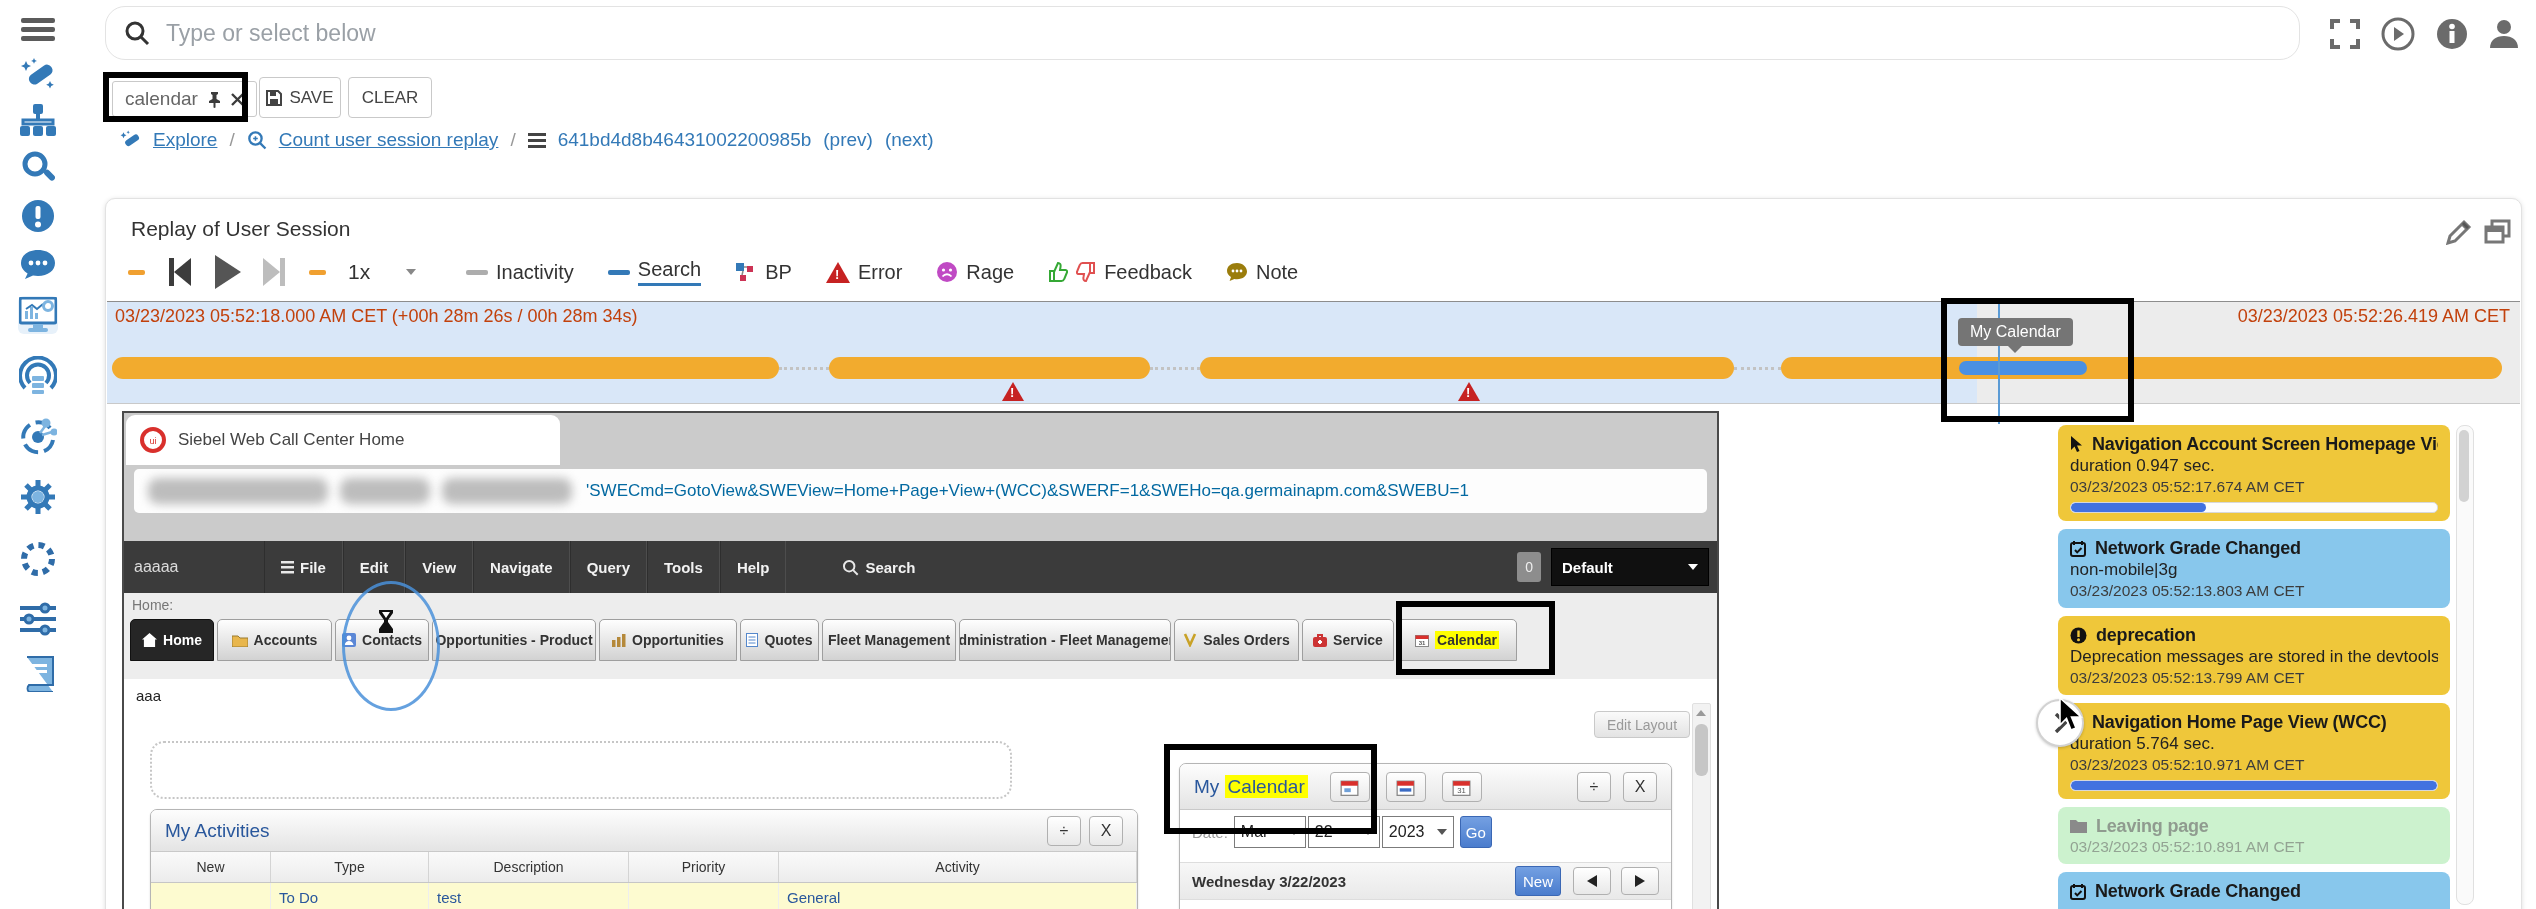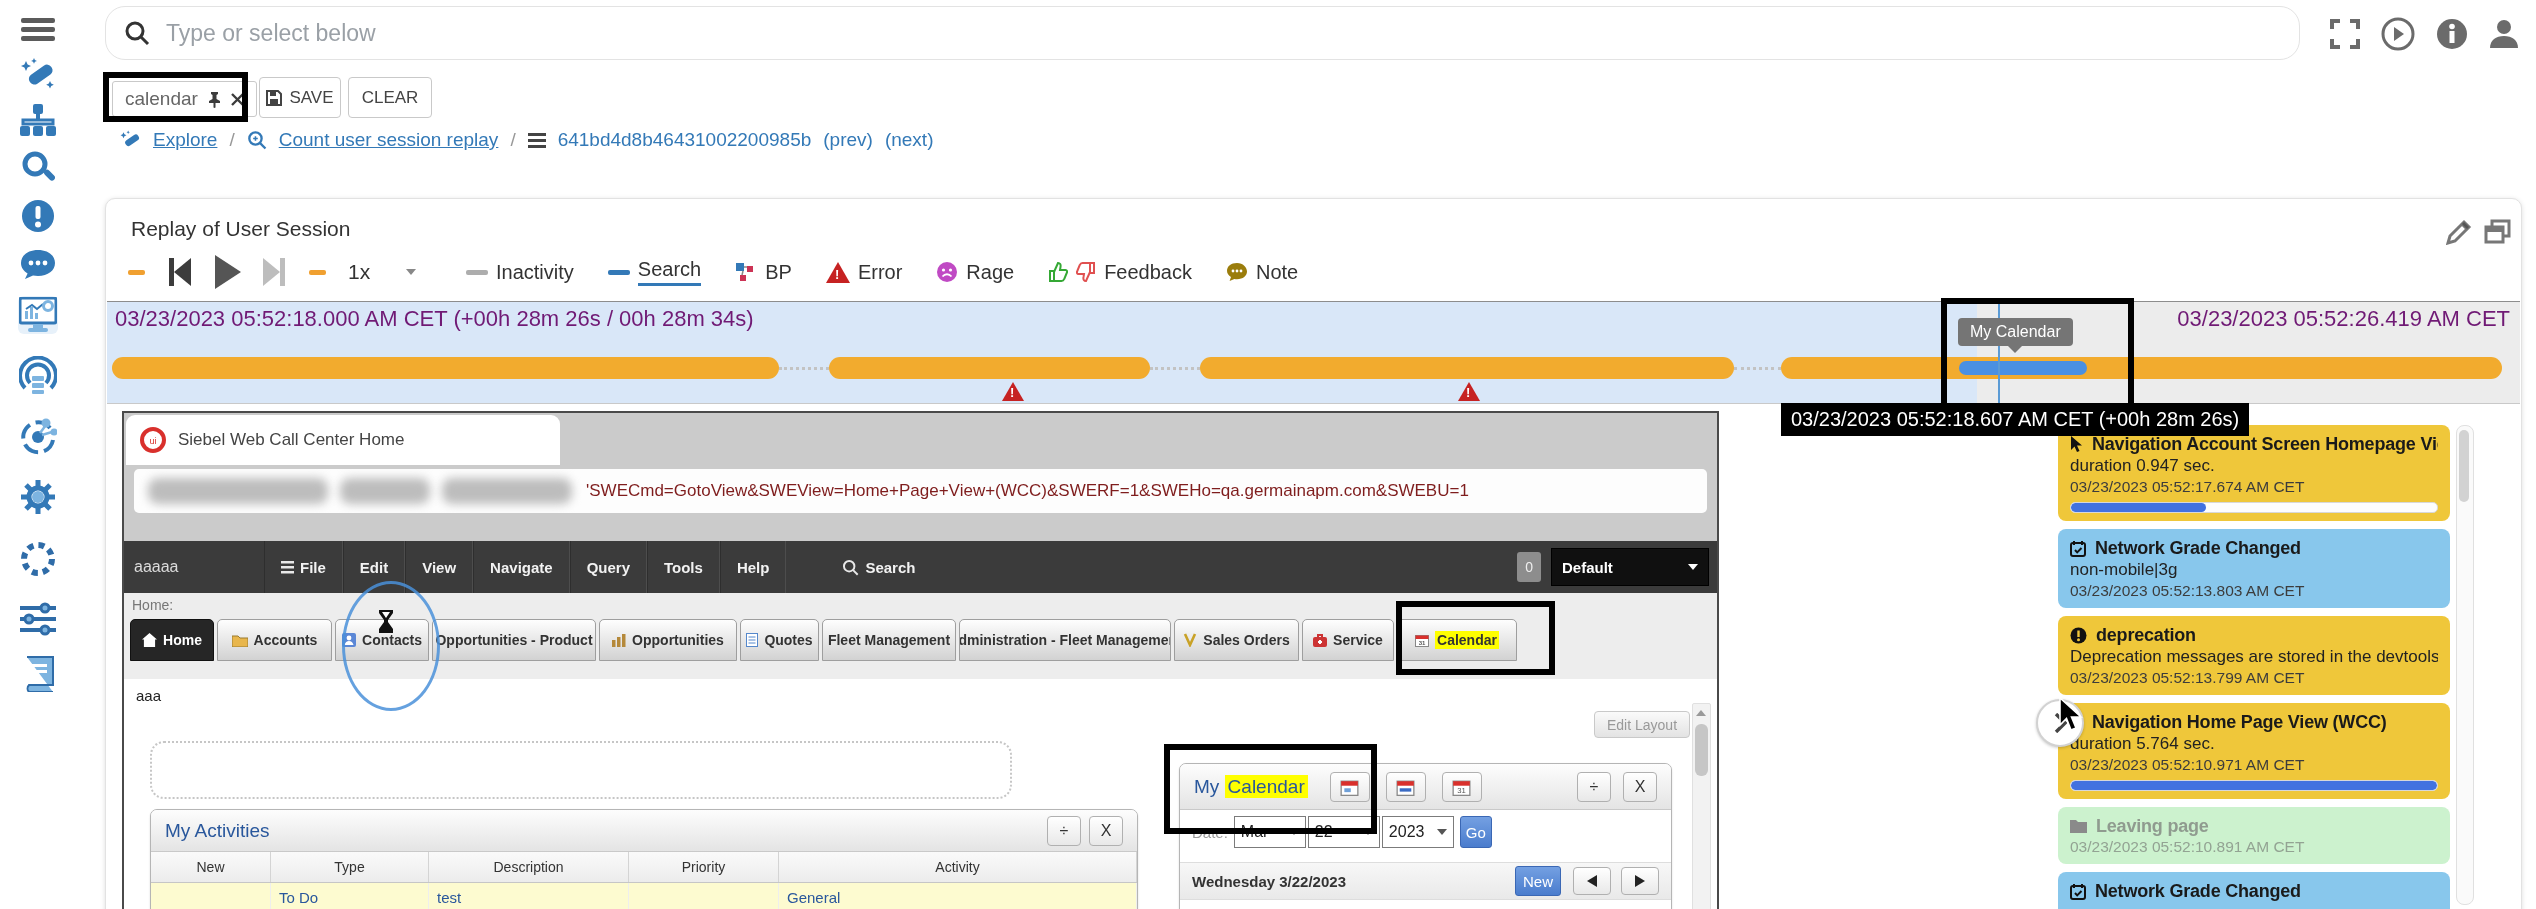--- a/index.html
+++ b/index.html
@@ -35,32 +35,32 @@
   .legend-item{display:flex;align-items:center;gap:8px;font-size:20px;color:#333;}
   
   .band{position:absolute;left:1px;top:102px;width:2413px;height:101px;border-top:1px solid #8d8d8d;border-bottom:1px solid #c9c9c9;}
   .band-blue{position:absolute;left:0;top:0;height:100%;background:#d9e7f8;}
   .band-gray{position:absolute;top:0;height:100%;right:0;background:#ececec;}
   .obar{position:absolute;top:55px;height:22px;border-radius:11px;background:#f2ab2e;}
   .dotgap{position:absolute;top:65px;border-top:3px dotted #c3c3c3;}
   .warn{position:absolute;top:80px;width:0;height:0;border-left:11px solid transparent;border-right:11px solid transparent;
         border-bottom:19px solid #c62222;}
   .warn:after{content:"!";position:absolute;left:-3px;top:3px;color:#fff;font-size:13px;font-weight:bold;}
-  .tl-label{position:absolute;top:4px;font-size:22px;color:#701a75;}
+  .tl-label{position:absolute;top:4px;font-size:18px;color:#c2410c;}
   .gtooltip{position:absolute;background:#757575;color:#fff;font-size:16px;border-radius:4px;padding:5px 12px;z-index:30;}
   .gtooltip:after{content:"";position:absolute;left:50%;margin-left:-7px;bottom:-7px;border-left:7px solid transparent;
         border-right:7px solid transparent;border-top:7px solid #757575;}
   .blktip{position:absolute;background:#000;color:#fff;font-size:20px;display:flex;align-items:center;
         padding:0 10px;height:33px;z-index:45;white-space:nowrap;}
   
   .siebel{position:absolute;left:16px;top:212px;width:1597px;height:520px;background:#cbcbcb;border:2px solid #4a4a4a;box-sizing:border-box;}
   .btab{position:absolute;left:2px;top:2px;width:434px;height:50px;background:#fff;border-radius:9px 9px 0 0;
         display:flex;align-items:center;gap:12px;padding:0 14px;box-sizing:border-box;font-size:17px;color:#444;}
   .urlbar{position:absolute;left:10px;top:56px;width:1573px;height:44px;background:#fdfdfd;border-radius:5px;
-        display:flex;align-items:center;font-size:17px;color:#7f1d1d;overflow:hidden;}
+        display:flex;align-items:center;font-size:17px;color:#0369a1;overflow:hidden;}
   .blur1{height:26px;border-radius:10px;background:#bdbdbd;filter:blur(5px);}
   .menubar{position:absolute;left:0;top:128px;width:100%;height:52px;background:#3b3b3b;display:flex;align-items:center;box-sizing:border-box;}
   .mi{height:52px;display:flex;align-items:center;padding:0 16px;color:#f2f2f2;font-size:15px;font-weight:bold;
         border-left:1px solid #2e2e2e;border-right:1px solid #4d4d4d;gap:6px;}
   .substrip{position:absolute;left:0;top:180px;width:100%;height:86px;background:#ededed;}
   .stab{height:42px;display:flex;align-items:center;justify-content:center;gap:6px;font-size:14px;font-weight:bold;color:#333;
         background:linear-gradient(#fefefe,#d2d2d2);border:1px solid #9e9e9e;border-radius:5px 5px 0 0;box-sizing:border-box;
         margin-right:3px;white-space:nowrap;overflow:hidden;}
   .stab.active{background:#262626;color:#fff;border-color:#111;}
   .scontent{position:absolute;left:0;top:266px;width:100%;height:252px;background:#fff;}
@@ -443,21 +443,20 @@
       <div class="obar" style="left:1674px;width:721px;"></div>
 
       <div class="warn" style="left:895px;"></div>
       <div class="warn" style="left:1351px;"></div>
 
       <div style="position:absolute;left:1852px;top:59px;width:128px;height:14px;border-radius:7px;background:#4a90e2;z-index:5;"></div>
       <div style="position:absolute;left:1891px;top:0;width:2px;height:122px;background:#5b9bd5;z-index:6;"></div>
       <div class="gtooltip" style="left:1851px;top:16px;">My Calendar</div>
     </div>
     <div class="ann" style="left:1835px;top:99px;width:193px;height:124px;"></div>
-    <div class="blktip" style="left:1675px;top:204px;">03/23/2023 05:52:18.607 AM CET (+00h 28m 26s)</div>
 
     <div class="siebel">
       <div class="btab">
         <span class="ico">
           <svg width="26" height="26" viewBox="0 0 26 26">
               <circle cx="13" cy="13" r="11" fill="#fff" stroke="#d9302c" stroke-width="4"></circle>
               <text x="13" y="17" font-size="9" fill="#d9302c" text-anchor="middle" font-family="Liberation Sans">ui</text>
             </svg>
         </span>
         <span>Siebel Web Call Center Home</span>

